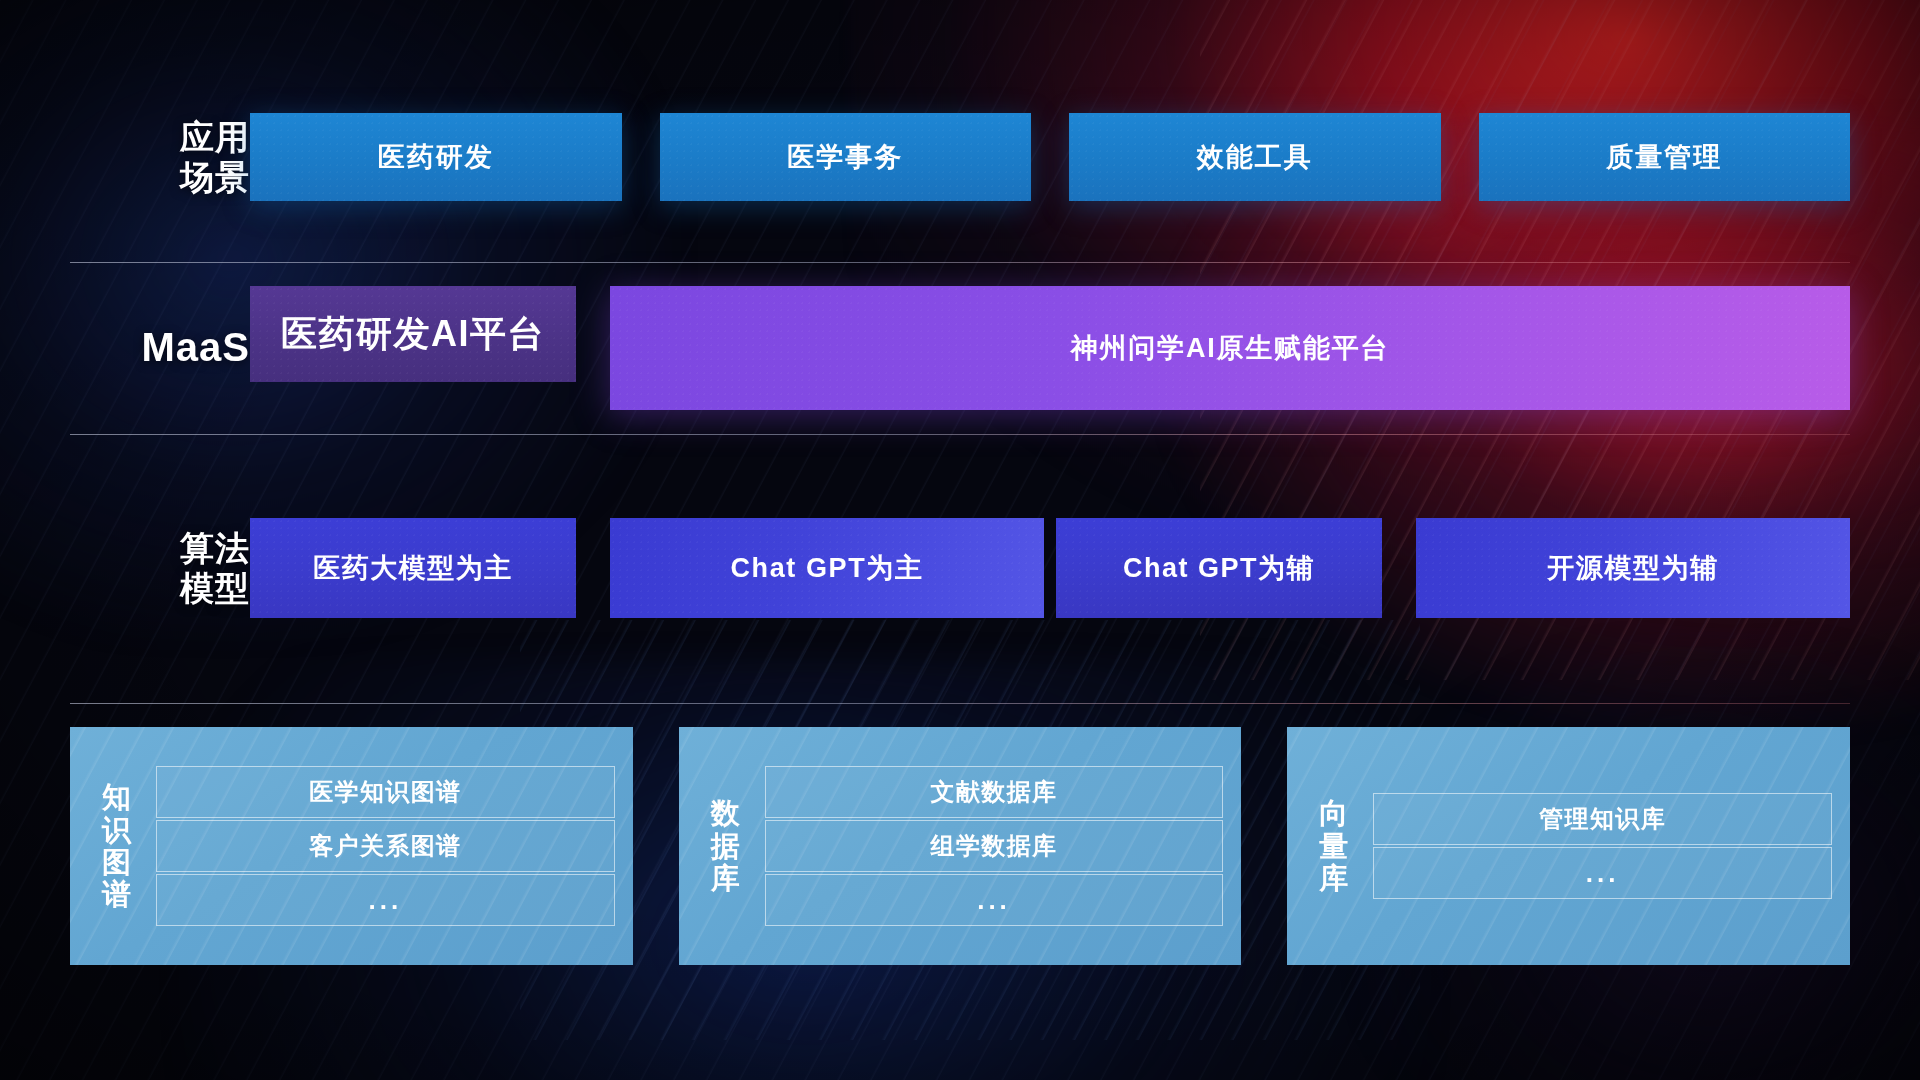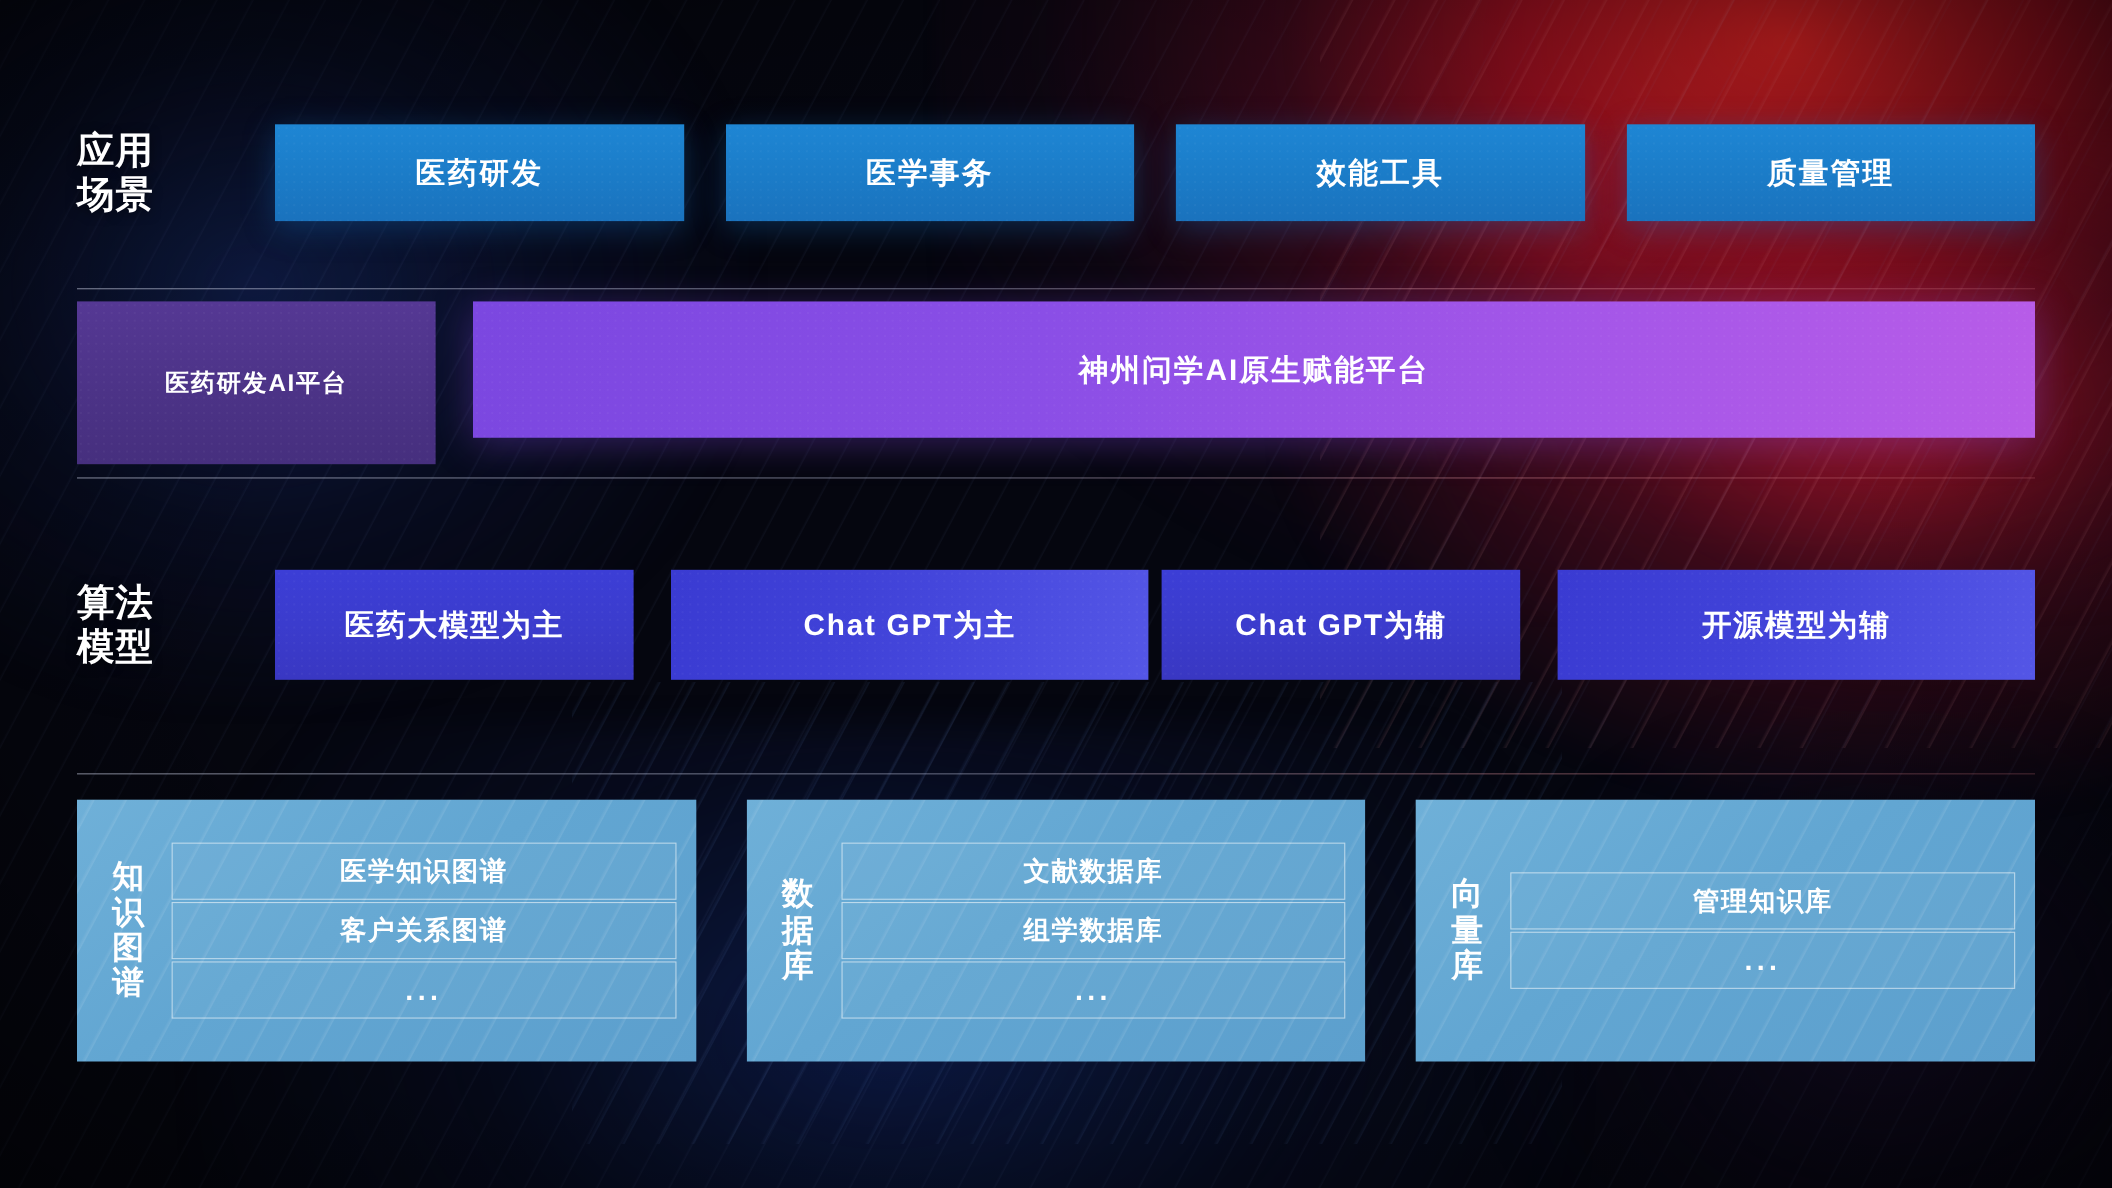--- a/index.html
+++ b/index.html
@@ -134,21 +134,21 @@
     align-items: center;
   }
 
   .row-label {
     width: 180px;
     flex: 0 0 180px;
     color: #ffffff;
     font-size: 34px;
     font-weight: 700;
     line-height: 1.18;
-    text-align: left;
+    text-align: right;
     letter-spacing: 1px;
     text-shadow: 0 2px 10px rgba(0,0,0,0.6);
     white-space: pre-line;
   }
 
   .row-body {
     flex: 1;
     display: flex;
     gap: 0;
   }
@@ -195,24 +195,24 @@
 
   #div-1 { top: 262px; }
 
   
   #row-maas { top: 292px; height: 112px; }
   #row-maas .row-label { font-size: 40px; }
   #row-maas .row-body { gap: 34px; padding-right: 70px; }
 
   .maas-small {
     flex: 0 0 326px;
-    height: 148px;
+    height: 96px;
     background: linear-gradient(180deg, #553894 0%, #4c3387 55%, #462f7e 100%);
     display: flex; align-items: center; justify-content: center;
-    color: #ffffff; font-size: 22px; font-weight: 700; letter-spacing: 1.5px;
+    color: #ffffff; font-size: 36px; font-weight: 700; letter-spacing: 1.5px;
     position: relative;
   }
   .maas-wide {
     flex: 1;
     height: 124px;
     background: linear-gradient(100deg, #7b47e0 0%, #8a4ee6 36%, #a356e8 68%, #b85ce8 100%);
     display: flex; align-items: center; justify-content: center;
     color: #ffffff; font-size: 27px; font-weight: 700; letter-spacing: 1.8px;
     box-shadow: 0 6px 34px rgba(130,70,224,0.38);
     position: relative;
@@ -349,20 +349,21 @@
         <div class="app-card">医药研发</div>
         <div class="app-card">医学事务</div>
         <div class="app-card">效能工具</div>
         <div class="app-card">质量管理</div>
       </div>
     </div>
 
     <div class="divider" id="div-1"></div>
 
     <div class="row" id="row-maas">
+      <div class="row-label">MaaS</div>
       <div class="row-body">
         <div class="maas-small">医药研发AI平台</div>
         <div class="maas-wide">神州问学AI原生赋能平台</div>
       </div>
     </div>
 
     <div class="divider" id="div-2"></div>
 
     <div class="row" id="row-algo">
       <div class="row-label">算法

